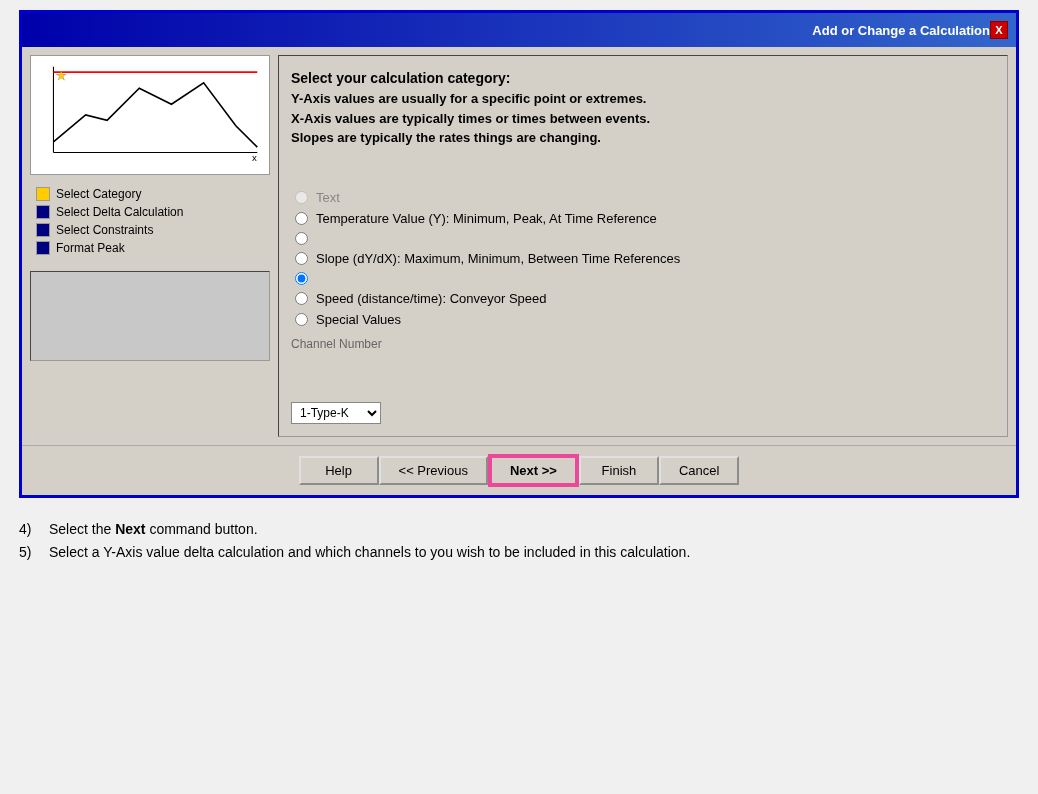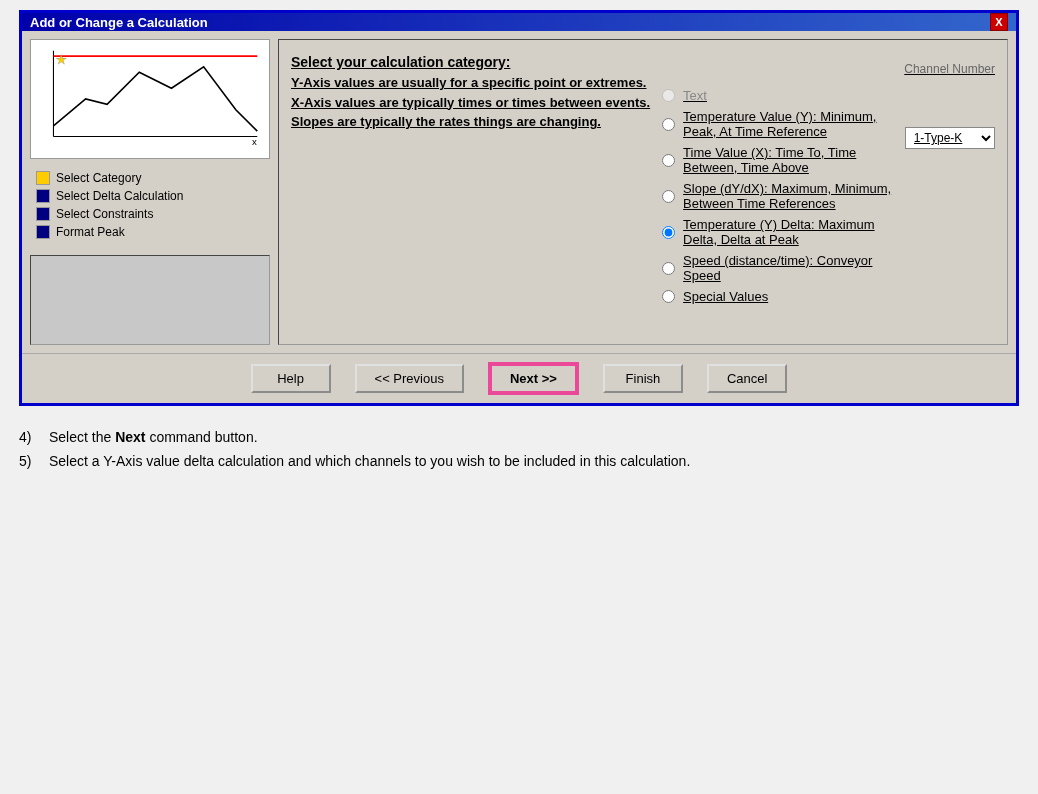--- a/index.html
+++ b/index.html
@@ -15,24 +15,24 @@
     .dialog-window {
       border: 3px solid #0000cc;
       background: #d4d0c8;
       width: 1000px;
       margin: 0 auto 20px auto;
     }
 
     .dialog-titlebar {
       background: linear-gradient(to right, #0000aa, #3366cc);
       color: white;
-      padding: 0 8px;
-      display: flex;
-      align-items: center;
-      justify-content: space-between;
+      padding: 8px 8px;
+      display: flex;
+      align-items: center;
+      justify-content: flex-end;
       font-size: 13px;
       font-weight: bold;
     }
 
     .title-close-btn {
       background: #cc0000;
       color: white;
       border: 1px solid #880000;
       width: 18px;
       height: 18px;
@@ -102,23 +102,21 @@
       margin-top: 4px;
     }
 
     
     .right-panel {
       flex: 1;
       background: #d4d0c8;
       border: 1px inset #999;
       padding: 12px;
       display: flex;
-      flex-direction: row;
-      gap: 8px;
-      text-decoration: underline;
+      flex-direction: column;
     }
 
     .instruction-text {
       font-size: 13px;
       font-weight: bold;
       line-height: 1.5;
       margin-bottom: 6px;
     }
 
     .instruction-text .line1 { font-size: 14px; font-weight: bold; }
@@ -143,21 +141,21 @@
     }
 
     .radio-item.disabled {
       color: #888;
       margin-top: 36px;
     }
 
     .channel-area {
       display: flex;
       flex-direction: column;
-      align-items: center;
+      align-items: flex-start;
       gap: 4px;
       margin-top: 10px;
     }
 
     .channel-label {
       font-size: 12px;
       color: #666;
     }
 
     .channel-select {
@@ -170,21 +168,21 @@
     }
 
     
     .dialog-footer {
       background: #d4d0c8;
       border-top: 1px solid #aaa;
       padding: 8px 12px;
       display: flex;
       flex-direction: row;
       justify-content: center;
-      gap: 24px;
+      gap: 0;
       align-items: center;
     }
 
     .btn {
       background: #d4d0c8;
       border: 2px outset #e0e0e0;
       padding: 5px 18px;
       font-size: 13px;
       cursor: pointer;
       min-width: 80px;
@@ -281,31 +279,29 @@
           <label for="r0">Text</label>
         </div>
 
         <div class="radio-item">
           <input type="radio" name="category" id="r1" style="">
           <label for="r1">Temperature Value (Y):  Minimum, Peak, At Time Reference</label>
         </div>
 
         <div class="radio-item">
           <input type="radio" name="category" id="r2" style="">
-          <label for="r2">Time Value (X):  Time To, Time Between, Time Above</label>
         </div>
 
         <div class="radio-item">
           <input type="radio" name="category" id="r3" style="">
           <label for="r3">Slope (dY/dX):  Maximum, Minimum, Between Time References</label>
         </div>
 
         <div class="radio-item">
           <input type="radio" name="category" id="r4" checked="" style="">
-          <label for="r4">Temperature (Y) Delta:  Maximum Delta, Delta at Peak</label>
         </div>
 
         <div class="radio-item">
           <input type="radio" name="category" id="r5" style="">
           <label for="r5">Speed (distance/time): Conveyor Speed</label>
         </div>
 
         <div class="radio-item">
           <input type="radio" name="category" id="r6" style="">
           <label for="r6">Special  Values</label>

